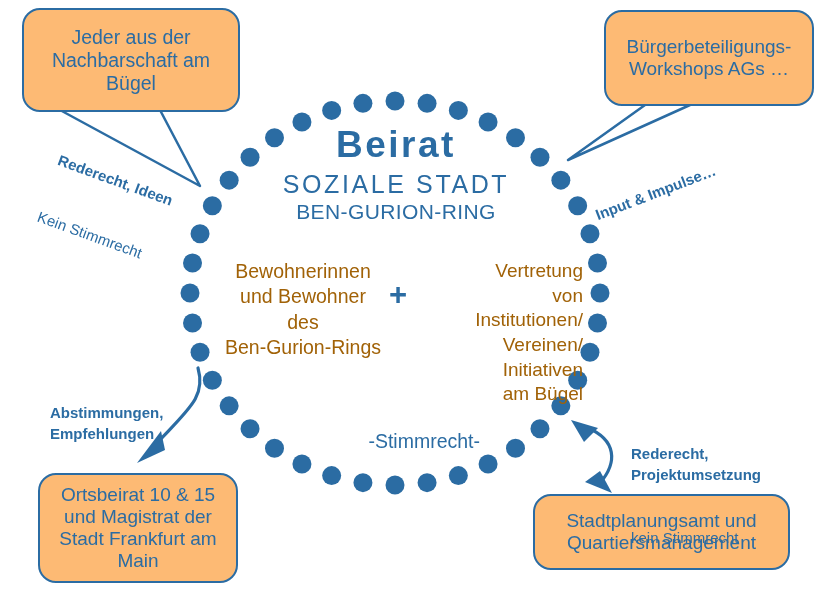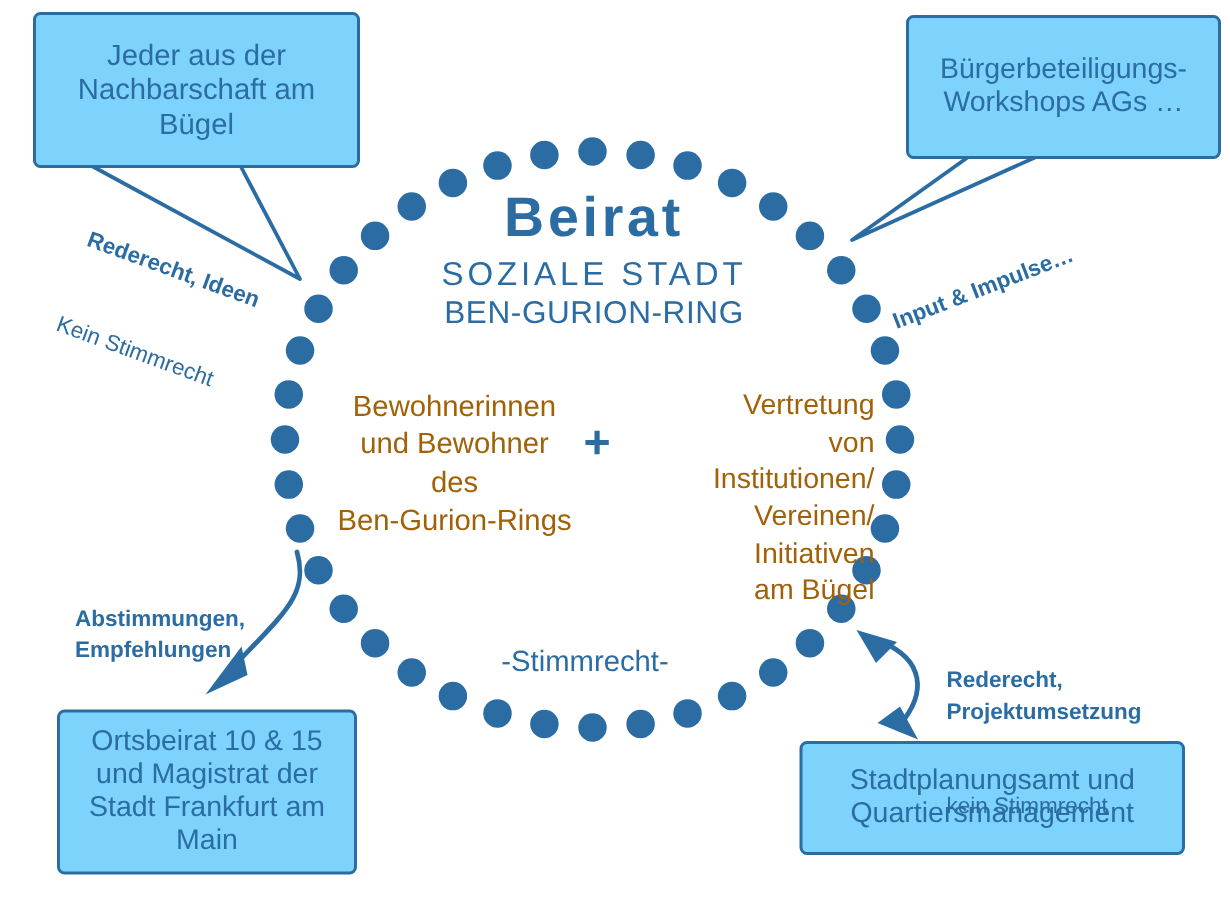--- a/index.html
+++ b/index.html
@@ -30,22 +30,22 @@
     color: #a16207;
     line-height: 1.25;
     white-space: pre;
   }
 
   
   .callout {
     position: absolute;
     box-sizing: border-box;
     border: 2.5px solid #2b6ca3;
-    border-radius: 5px;
-    background: #7dd3fc;
+    border-radius: 18px;
+    background: #fdba74;
     display: flex;
     align-items: center;
     justify-content: center;
     text-align: center;
     color: #2b6ca3;
   }
   #callout-top-left {
     left: 22px; top: 8px; width: 218px; height: 104px;
     font-size: 19.5px;
   }
@@ -70,21 +70,21 @@
     left: 246px; top: 126px; width: 300px;
     text-align: center;
   }
   #center-title {
     font-size: 37px;
     font-weight: bold;
     letter-spacing: 2.5px;
     line-height: 1.05;
   }
   #center-subtitle-1 {
-    font-size: 22px;
+    font-size: 25px;
     letter-spacing: 2.6px;
     margin-top: 5px;
   }
   #center-subtitle-2 {
     font-size: 21px;
     letter-spacing: 0.4px;
     margin-top: 1px;
     text-align: center;
   }
 
@@ -105,21 +105,21 @@
   #center-col-right {
     position: absolute;
     left: 419px; top: 259px; width: 164px;
     text-align: right;
     font-size: 19px;
     line-height: 1.30;
   }
   #stimmrecht-label {
     position: absolute;
     left: 300px; top: 430px; width: 180px;
-    text-align: center;
+    text-align: right;
     font-size: 19.5px;
   }
 
   
   .annot { position: absolute; color: #2b6ca3; white-space: pre; }
   .annot .b { font-weight: bold; display: block; }
   .annot .r { font-weight: normal; display: block; }
 
   #annot-top-left {
     left: 76px; top: 112px;

